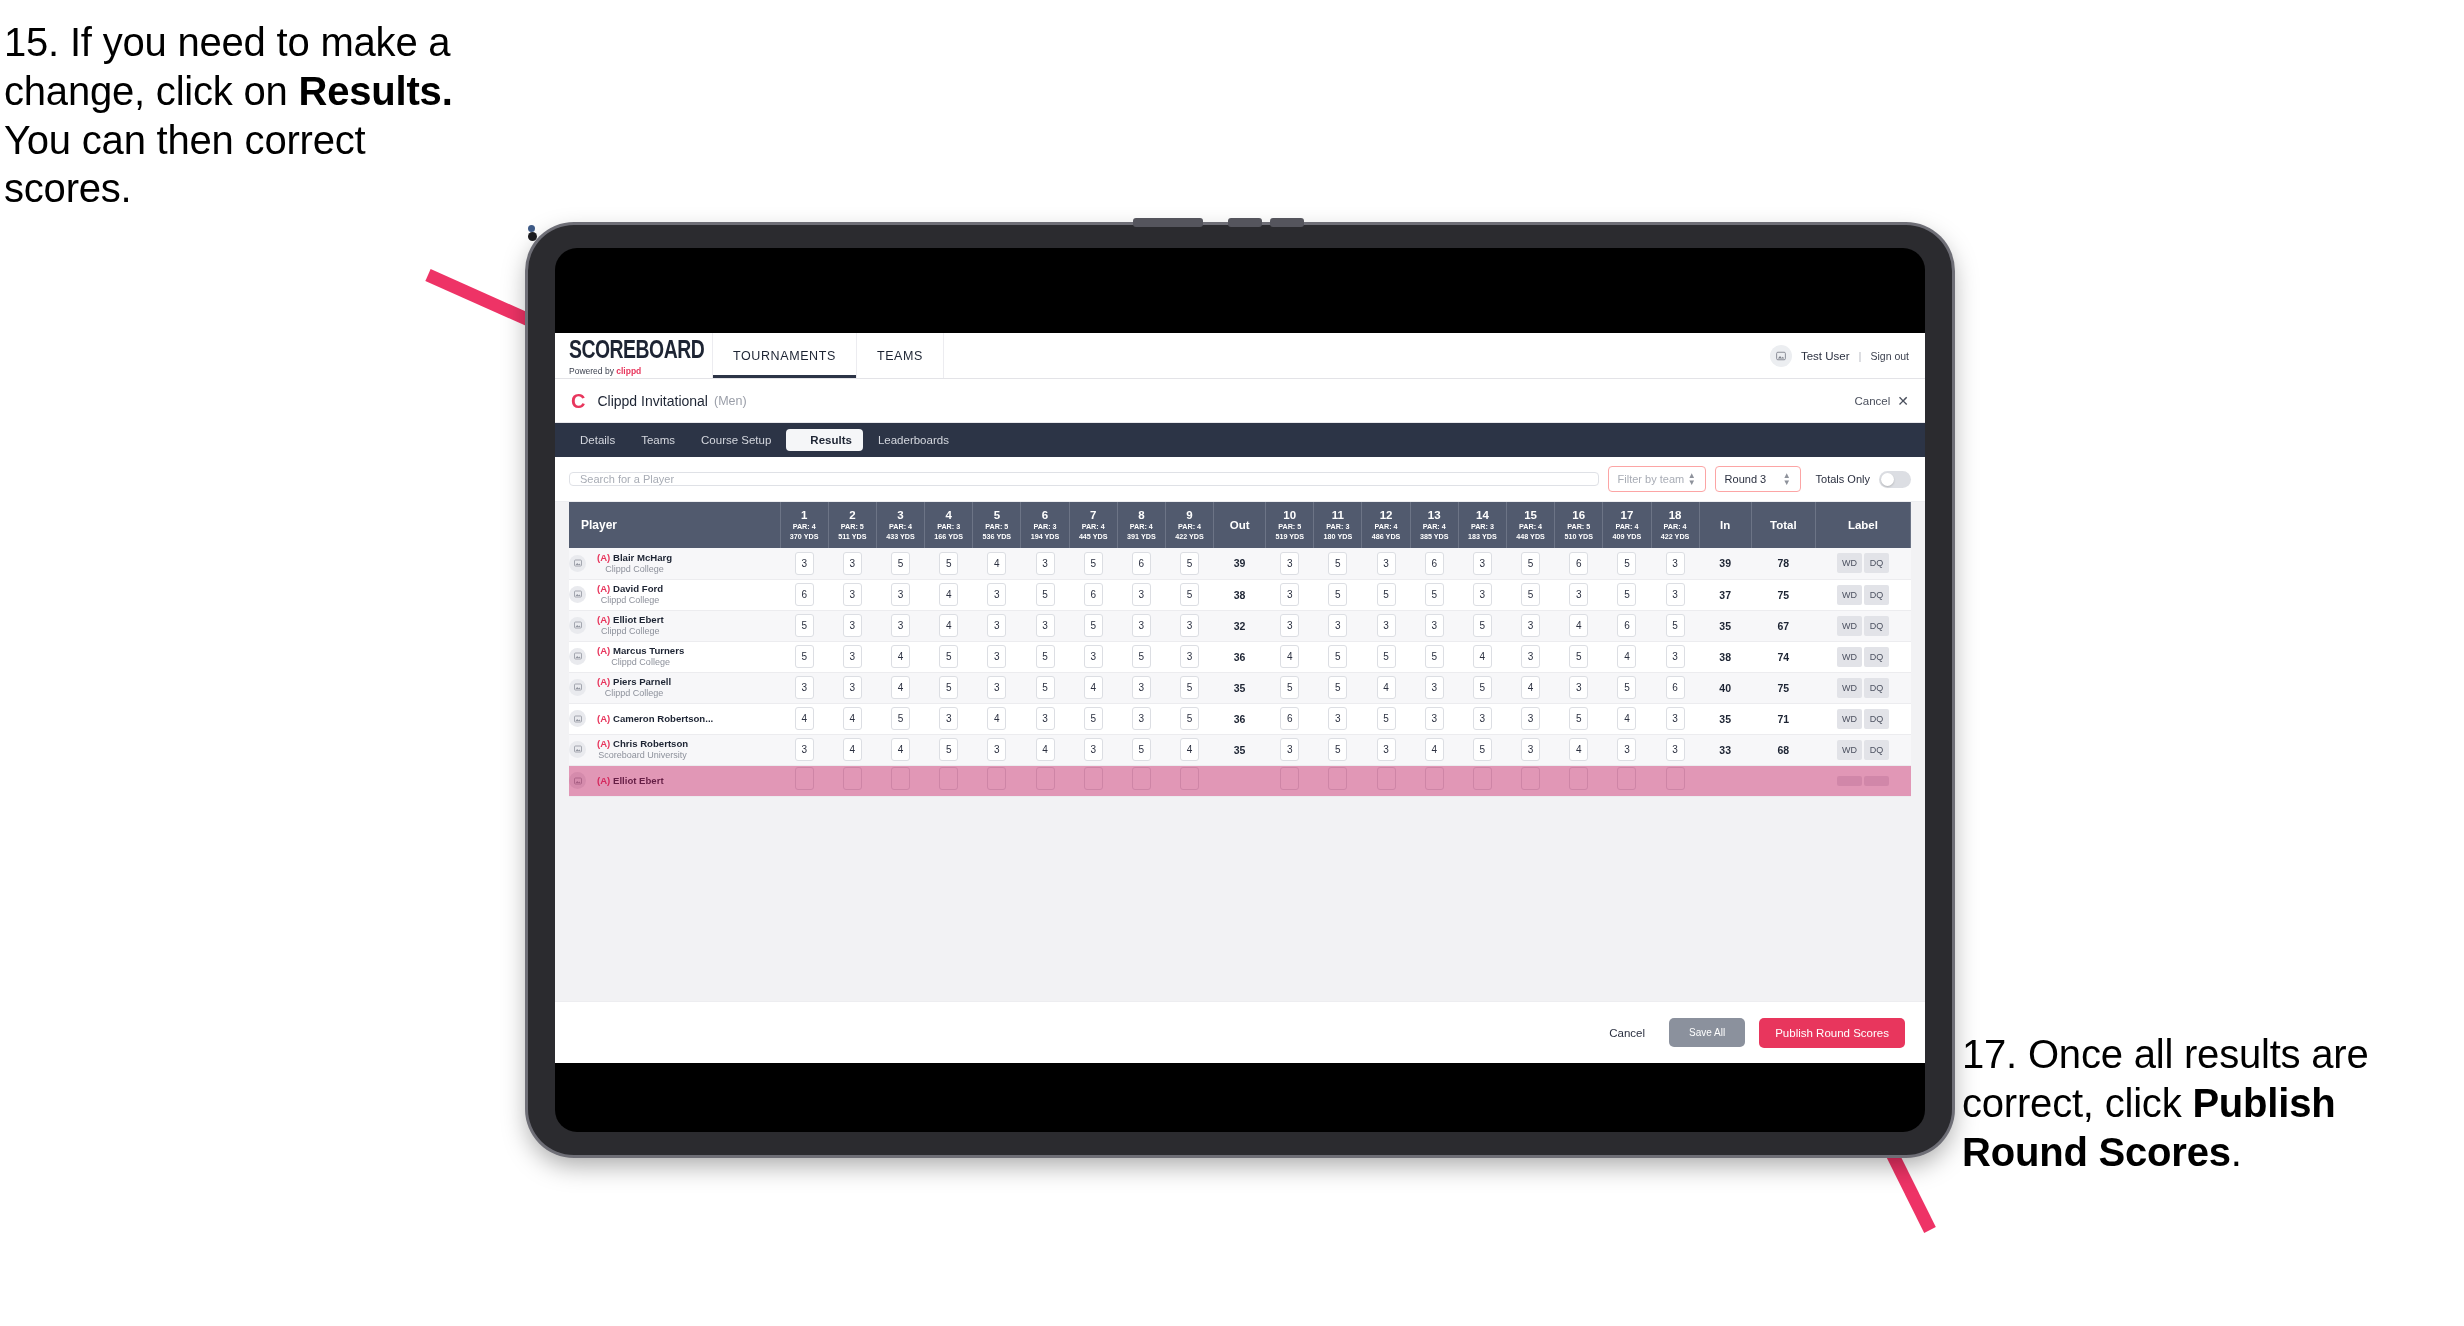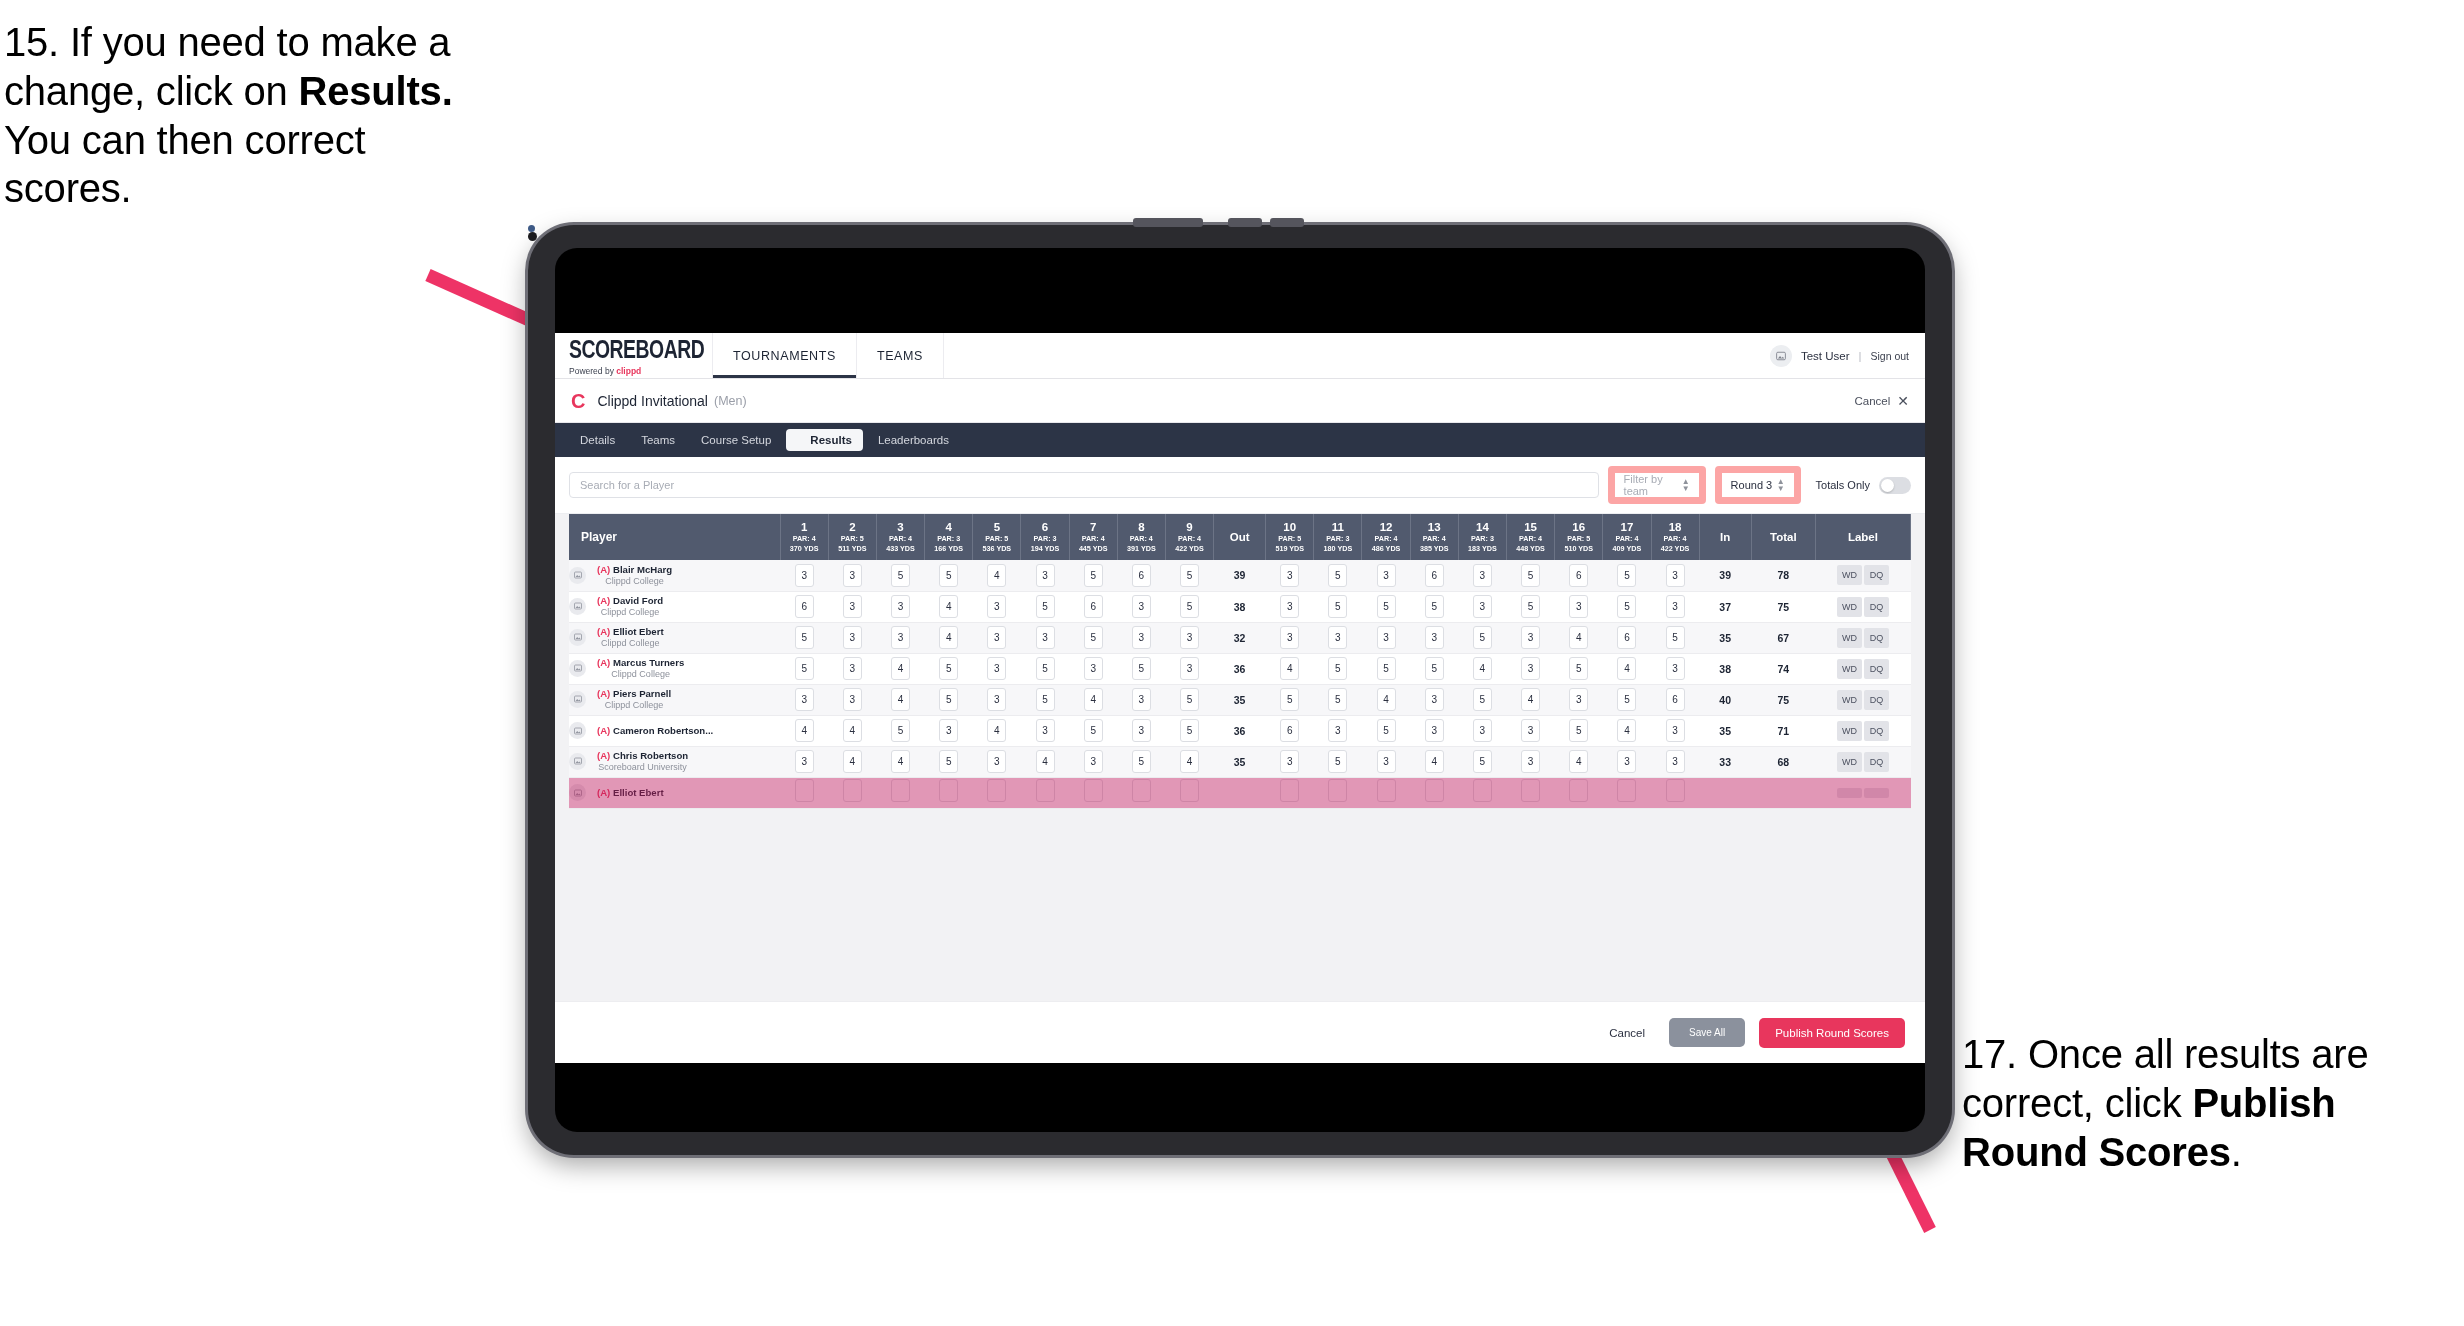--- a/index.html
+++ b/index.html
@@ -112,27 +112,27 @@
     font-size: 11.5px; color: #d4d7de; padding: 5px 11px; border-radius: 4px; cursor: pointer;
   }
   .sect-tab.active { background: #f5f6f8; color: #1d2433; font-weight: 600; padding-left: 24px; }
 
   
   #filterbar {
     background: #fff; padding: 9px 14px; display: flex; align-items: center; gap: 9px;
     border-bottom: 1px solid #edeef1;
   }
   #search-input {
-    flex: 1; height: 26px; border: 1px solid #dfe1e6; border-radius: 4px;
+    flex: 1; height: 14px; border: 1px solid #dfe1e6; border-radius: 4px;
     font-size: 11px; color: #2b3040; padding: 0 10px; background: #fff;
     font-family: "Liberation Sans", sans-serif;
   }
   #search-input::placeholder { color: #a8acb5; }
   .mini-select {
-    height: 26px; border: 7px solid #fca5a5; border-radius: 4px; background: #fff;
+    height: 26px; border: 1px solid #fca5a5; border-radius: 4px; background: #fff;
     display: flex; align-items: center; padding: 12px 9px; cursor: pointer;
     font-size: 11px;
   }
   #filter-team-select { width: 98px; color: #a8acb5; justify-content: space-between; }
   #round-select { width: 86px; color: #2b3040; justify-content: space-between; }
   .spin-glyph { font-size: 8px; color: #8e929b; line-height: .9; display:flex; flex-direction:column; }
   #totals-label { font-size: 11px; color: #2b3040; margin-left: 6px; }
   #totals-toggle {
     width: 32px; height: 17px; border-radius: 9px; background: #dcdee3; position: relative; cursor: pointer;
   }

